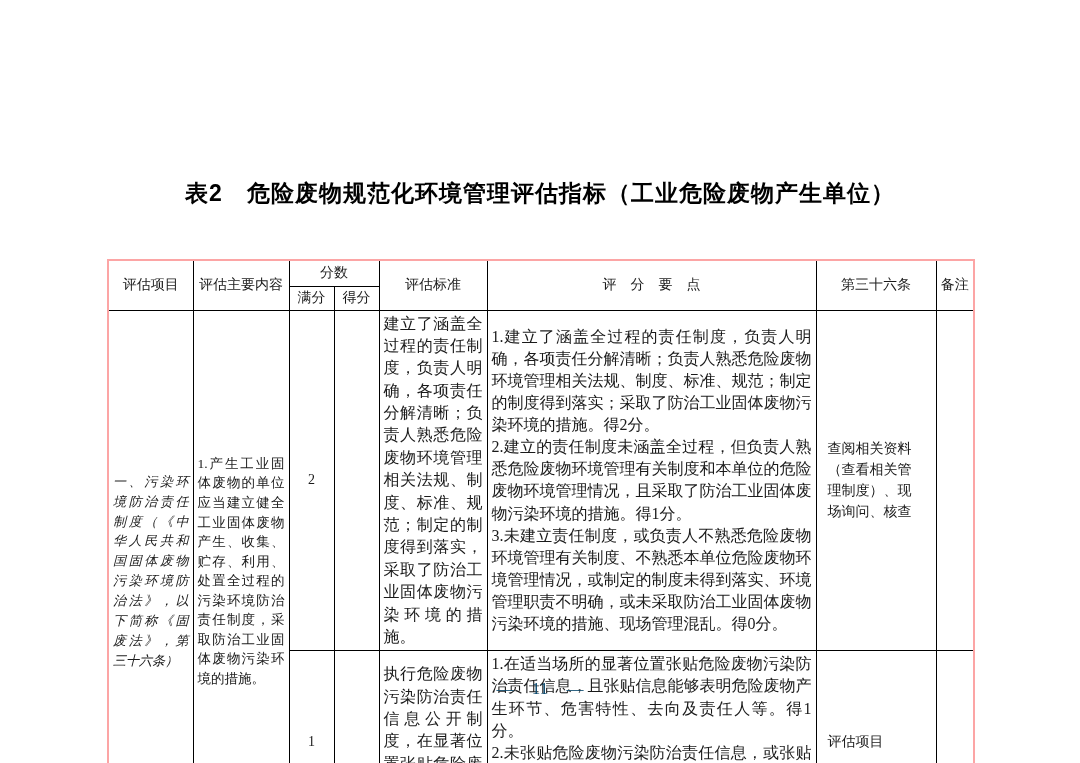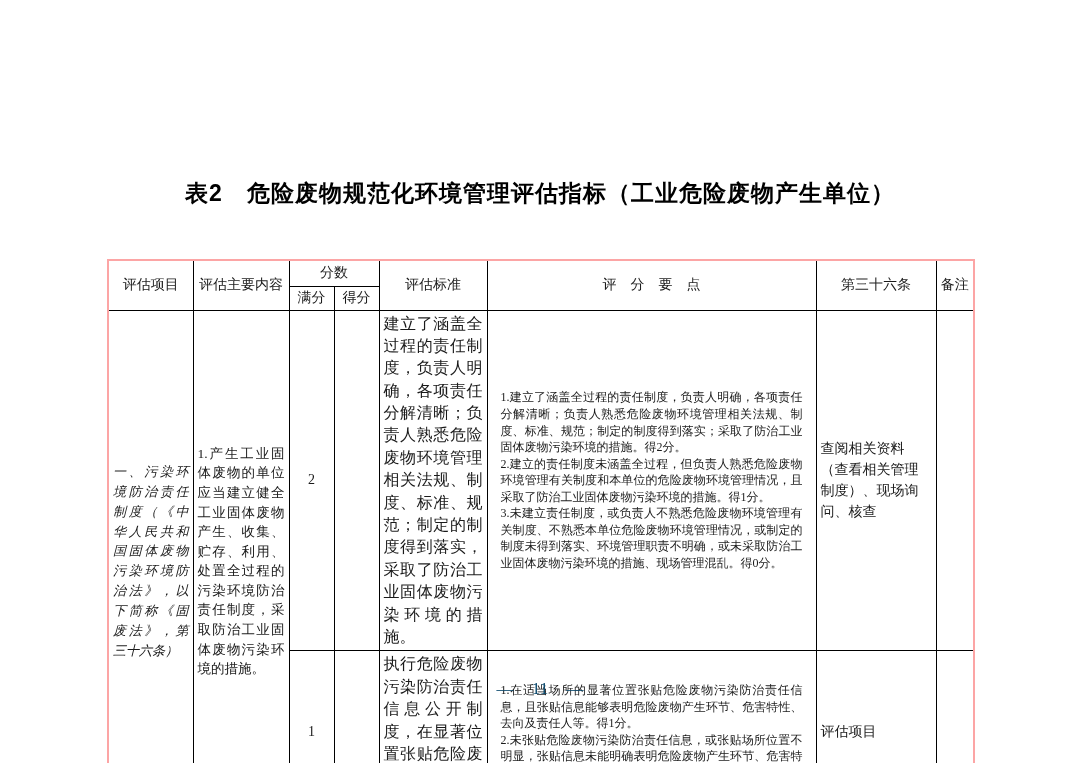--- a/index.html
+++ b/index.html
@@ -75,29 +75,29 @@
     text-align: justify;
     text-justify: inter-ideograph;
     font-size: 16px;
     line-height: 1.4;
     padding: 2px 4px;
   }
   td.cell-points {
     text-align: justify;
     text-justify: inter-ideograph;
     white-space: pre-line;
-    font-size: 12px;
+    font-size: 16px;
     line-height: 1.38;
-    padding: 2px 13px;
+    padding: 2px 4px;
   }
   td.cell-method {
     text-align: left;
     font-size: 14px;
     line-height: 1.5;
-    padding: 2px 4px;
+    padding: 2px 11px;
   }
   .page-footer {
     position: absolute;
     top: 663px;
     left: 0;
     width: 100%;
     text-align: center;
     font-size: 17px;
     word-spacing: 14px;
     color: #0c4a6e;

